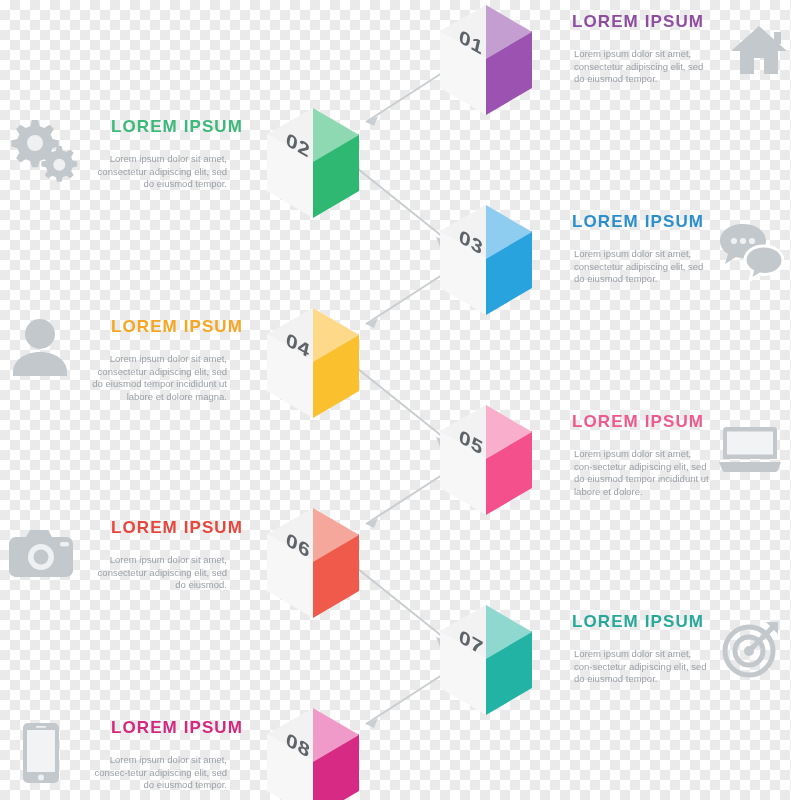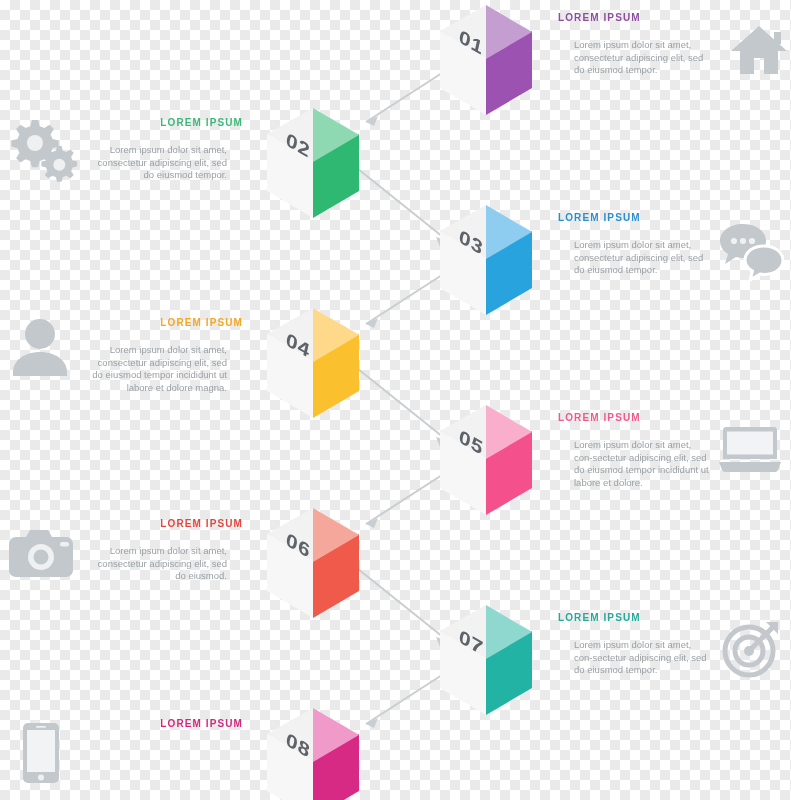--- a/index.html
+++ b/index.html
@@ -34,21 +34,21 @@
     font-size:20px;
     font-style:italic;
     font-weight:bold;
     color:#5d6368;
     transform:skewY(29.5deg);
     letter-spacing:1px;
   }
 
   
   .tbox{position:absolute;width:168px;}
-  .tbox .ttl{font-size:10px;font-weight:bold;letter-spacing:1.1px;margin:0 0 5px 0;}
+  .tbox .ttl{font-size:17px;font-weight:bold;letter-spacing:1.1px;margin:0 0 5px 14px;}
   .tbox .body{font-size:9.5px;line-height:12.5px;color:#9aa0a6;margin:16px;}
   .tbox.right{text-align:left;}
   .tbox.left{text-align:right;}
 
   
   .arrow{position:absolute;}
   .arrow svg{display:block;overflow:visible;}
 
   
   .sideicon{position:absolute;}
@@ -228,20 +228,21 @@
     <p class="body">Lorem ipsum dolor sit amet, consectetur adipiscing elit, sed do eiusmod.</p>
   </div>
 
   <div class="tbox right" style="left:558px;top:612px;">
     <p class="ttl" style="color:#28a89a;">LOREM IPSUM</p>
     <p class="body">Lorem ipsum dolor sit amet, con-sectetur adipiscing elit, sed do eiusmod tempor.</p>
   </div>
 
   <div class="tbox left" style="left:75px;top:718px;">
     <p class="ttl" style="color:#d6277f;">LOREM IPSUM</p>
+    <p class="body">Lorem ipsum dolor sit amet, consec-tetur adipiscing elit, sed do eiusmod tempor.</p>
   </div>
 
   <div class="sideicon" style="left:730px;top:22px;">
     <svg width="58" height="56" viewBox="0 0 58 56">
       <path d="M29 4 L57 29 L48 29 L48 52 L34 52 L34 36 L24 36 L24 52 L10 52 L10 29 L1 29 Z" fill="#c3c8cd"></path>
       <rect x="44" y="10" width="7" height="12" fill="#c3c8cd"></rect>
     </svg>
   </div>
 
   <div class="sideicon" style="left:4px;top:112px;">

